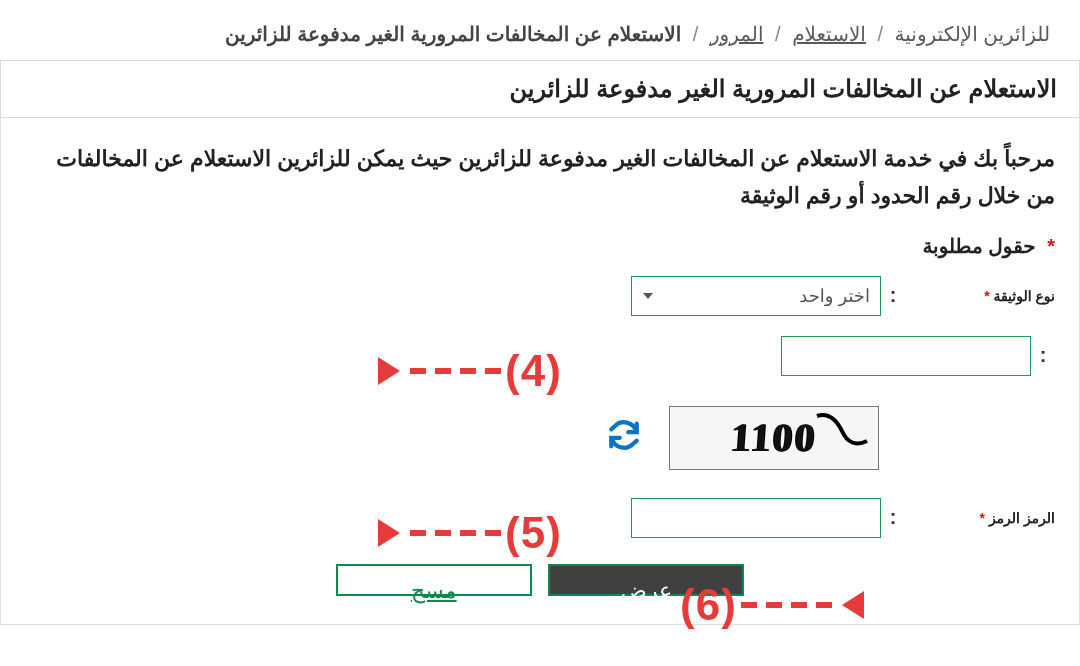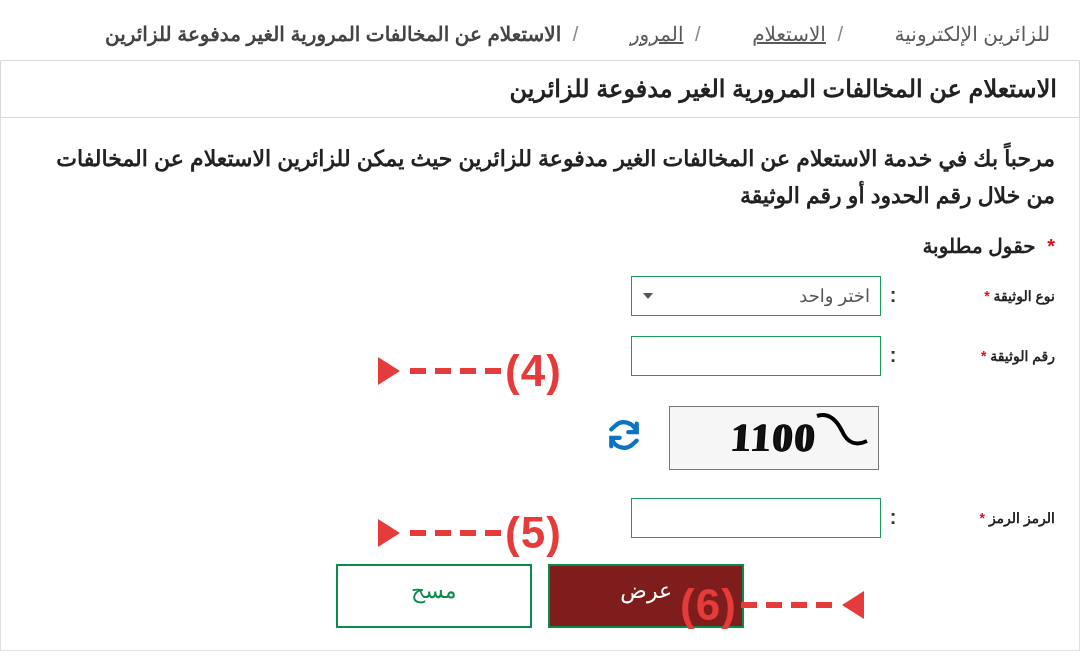--- a/index.html
+++ b/index.html
@@ -12,21 +12,21 @@
     direction: rtl;
     position: relative;
   }
 
   
   .breadcrumb {
     padding: 22px 30px 14px 30px;
     font-size: 20px;
     color: #666;
   }
-  .breadcrumb span.crumb { color: #5a5a5a; margin-left: 40px; }
+  .breadcrumb span.crumb { color: #5a5a5a; }
   .breadcrumb span.link {
     text-decoration: underline;
     color: #5a5a5a;
     cursor: pointer;
   }
   .breadcrumb span.sep { color: #888; margin: 0 6px; }
   .breadcrumb span.active { color: #444; font-weight: bold; }
 
   
   .panel-title {
@@ -150,30 +150,31 @@
   }
 
   
   .btn-row {
     text-align: center;
     margin-top: 26px;
   }
   .btn {
     display: inline-block;
     width: 196px;
-    height: 64px;
+    height: 32px;
     line-height: 50px;
     font-size: 22px;
     text-align: center;
     margin: 0 6px;
     cursor: pointer;
     border: 2px solid #0c8a4b;
+    text-decoration: underline;
   }
   .btn.primary {
-    background: #7f1d1d;
+    background: #404040;
     color: #fff;
   }
   .btn.secondary {
     background: #fff;
     color: #0c8a4b;
   }
 
   
   .ann {
     font-family: Arial, sans-serif;
@@ -236,24 +237,20 @@
     </div>
     <div class="colon">:</div>
     <div class="control select-wrap">
       <select class="form">
         <option>اختر واحد</option>
       </select>
     </div>
   </div>
 
   <div class="row">
-    <div class="lbl">
-      <span>رقم الوثيقة</span>
-      <span class="star">*</span>
-    </div>
     <div class="colon">:</div>
     <div class="control">
       <input class="form" type="text" value="" style="">
     </div>
   </div>
 
   <div class="captcha-block">
     <div class="captcha-img">
       <svg class="scribble" viewBox="0 0 60 40">
         <path d="M5 5 Q20 0 30 20 Q38 38 55 30" stroke="#000" stroke-width="4" fill="none"></path>

